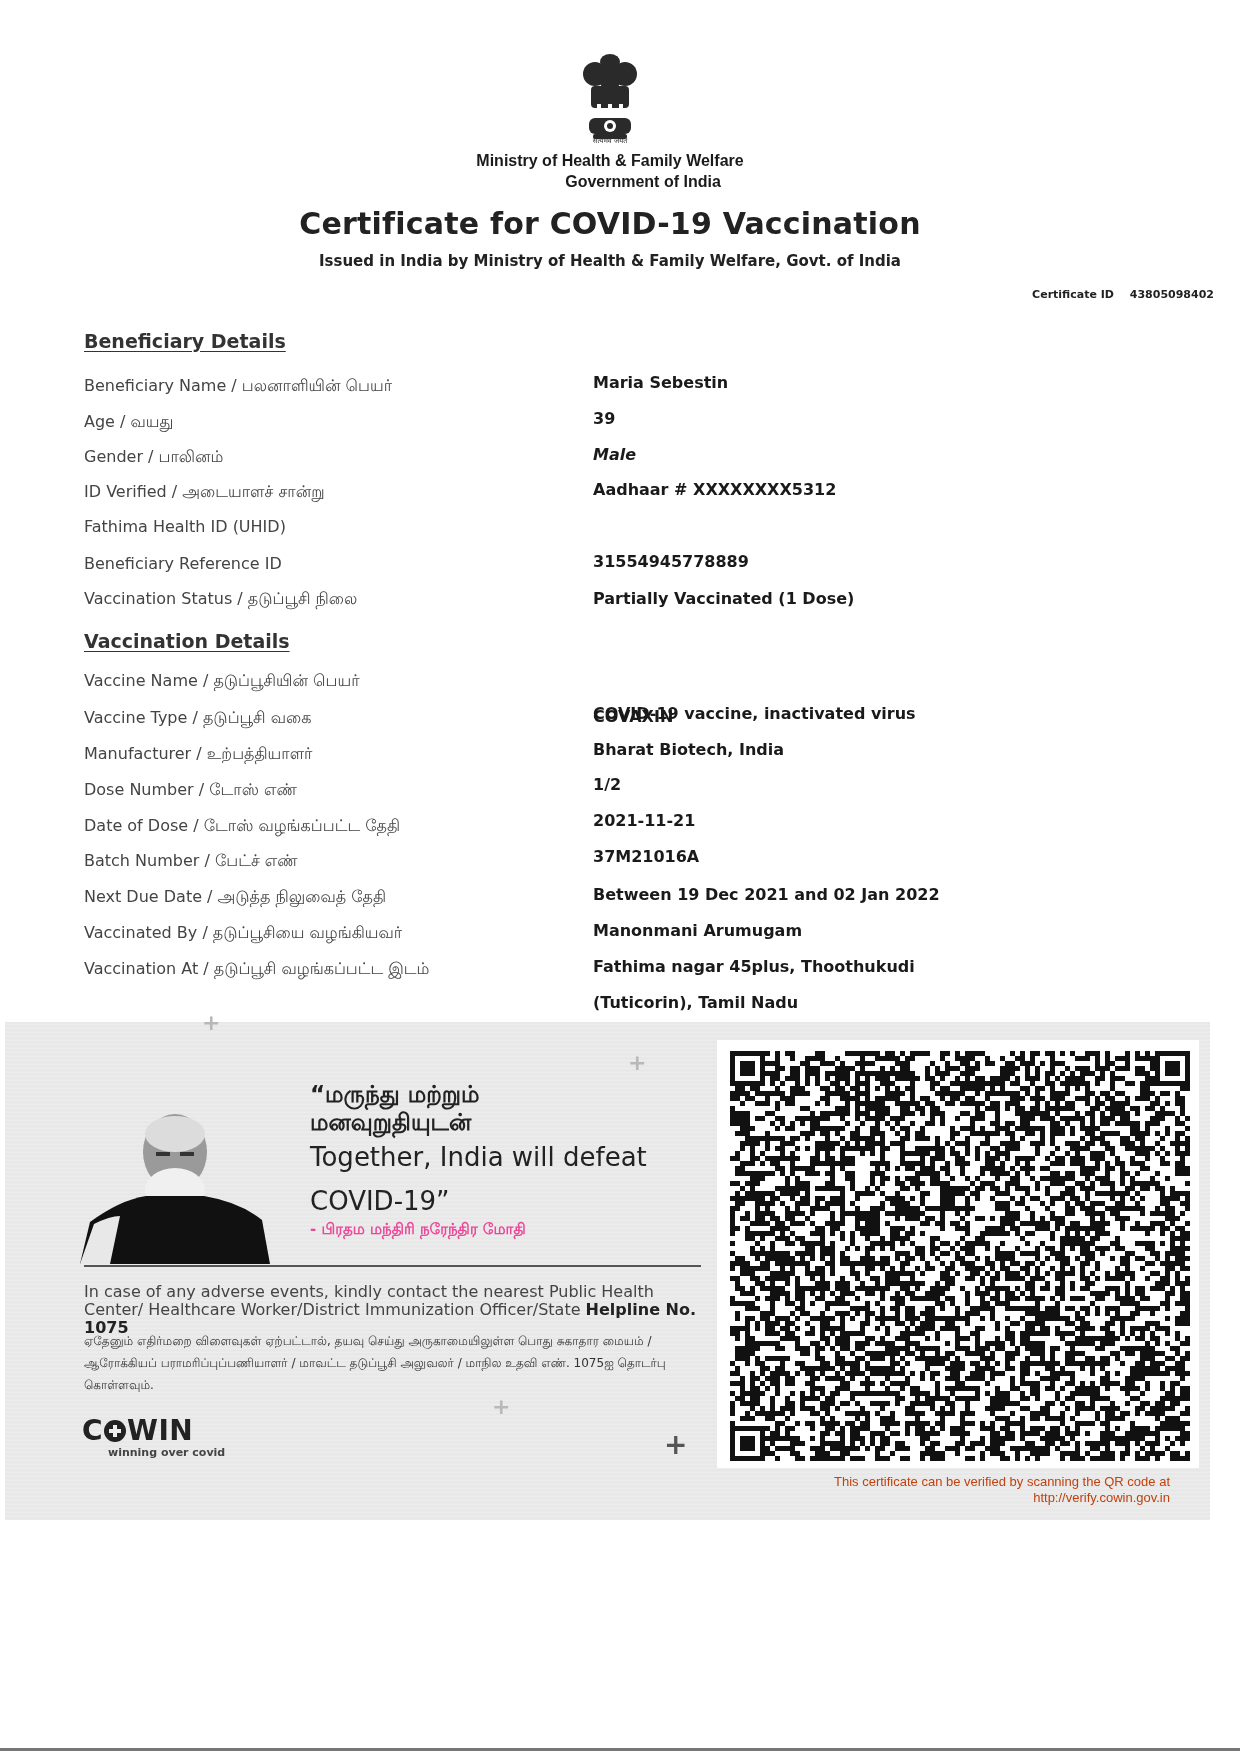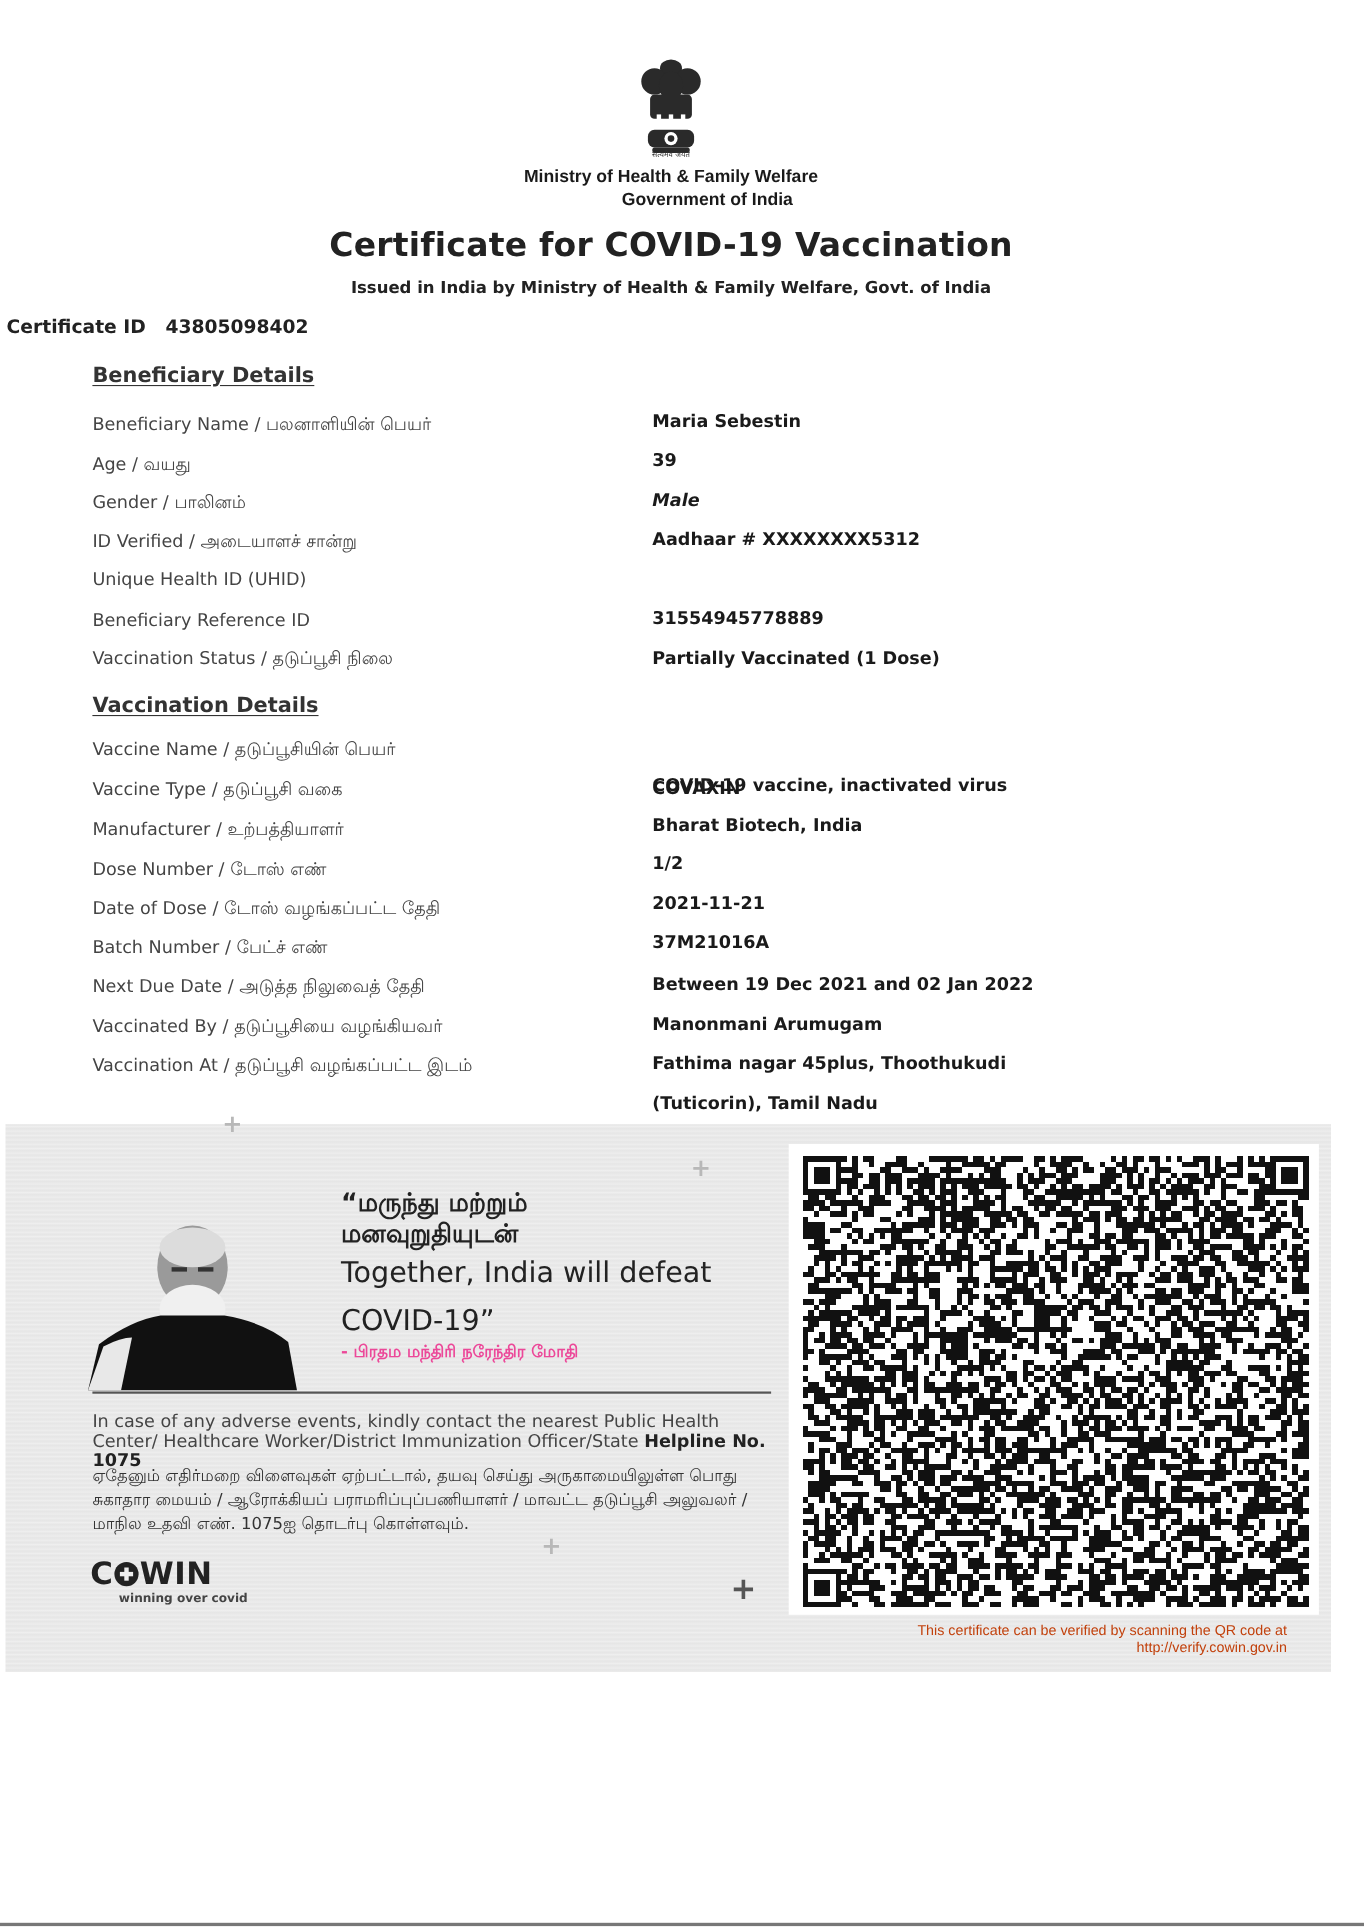--- a/index.html
+++ b/index.html
@@ -8,39 +8,39 @@
     font-family: "DejaVu Sans", sans-serif; color: #1a1a1a;
   }
   .abs { position: absolute; }
   .emblem { left: 577px; top: 48px; width: 66px; height: 98px; }
   .motto { left: 560px; top: 136px; width: 100px; text-align: center; font-size: 7px; color:#333; font-family: "DejaVu Serif", serif; }
   .ministry { left: 0; width: 1220px; text-align: center; font-family: "Liberation Sans", sans-serif; font-weight: bold; font-size: 16px; color: #1a1a1a; }
   .ministry.l1 { top: 152px; }
   .ministry.l2 { top: 173px; padding-left: 33px; }
   .title { left: 0; width: 1220px; top: 206px; text-align: center; font-size: 30px; font-weight: bold; color: #222; letter-spacing: 0.2px; }
   .issued { left: 0; width: 1220px; top: 252px; text-align: center; font-size: 15px; font-weight: bold; color: #222; }
-  .certid { left: 0; width: 1220px; top: 288px; text-align: left; font-size: 17px; font-weight: bold; color: #222; }
+  .certid { left: 0; width: 1220px; top: 288px; text-align: right; font-size: 11px; font-weight: bold; color: #222; }
   .certid span { margin: 0 6px; }
   .section-h { left: 84px; font-size: 19px; font-weight: bold; color: #333; text-decoration: underline; text-underline-offset: 3px; }
   .row-label { left: 84px; font-size: 16px; color: #444; font-weight: normal; white-space: nowrap; }
   .row-value { left: 593px; font-size: 16px; font-weight: bold; color: #1a1a1a; white-space: nowrap; }
 
   .band {
     left: 5px; top: 1022px; width: 1205px; height: 498px;
     background: repeating-linear-gradient(0deg, #ebebeb 0px, #e6e6e6 2px, #efefef 4px);
   }
   .plus { font-size: 22px; color: #b8b8b8; font-weight: bold; }
   .photo { left: 80px; top: 1112px; width: 190px; height: 152px; }
   .quote-ta { left: 310px; top: 1080px; font-size: 23px; font-weight: bold; line-height: 28px; color: #222; font-family: "DejaVu Sans", sans-serif; }
   .quote-en { left: 310px; top: 1135px; font-size: 26px; line-height: 44px; color: #222; width: 360px; }
   .quote-author { left: 310px; top: 1220px; font-size: 15px; font-weight: bold; color: #ec4899; }
   .divider { left: 84px; top: 1265px; width: 617px; height: 2px; background: #555; }
   .helpline { left: 84px; top: 1283px; width: 620px; font-size: 16px; line-height: 18px; color: #444; }
   .helpline b { color: #222; }
-  .tamil-note { left: 84px; top: 1330px; width: 620px; font-size: 15px; line-height: 22px; color: #333; }
+  .tamil-note { left: 84px; top: 1330px; width: 620px; font-size: 12px; line-height: 22px; color: #333; }
   .cowin { left: 82px; top: 1414px; font-size: 28px; font-weight: bold; color: #222; letter-spacing: 0.5px; }
   .cowin .o { display: inline-block; width: 22px; height: 22px; border-radius: 50%; background: #222; position: relative; vertical-align: -2px; margin: 0 1px; }
   .cowin .o::before { content: ""; position: absolute; left: 9px; top: 5px; width: 4px; height: 12px; background: #eee; }
   .cowin .o::after { content: ""; position: absolute; left: 5px; top: 9px; width: 12px; height: 4px; background: #eee; }
   .cowin-tag { left: 108px; top: 1446px; font-size: 11px; font-weight: bold; color: #444; }
   .qr-wrap { left: 717px; top: 1040px; width: 482px; height: 428px; background: #fff; }
   .qr { left: 730px; top: 1050px; width: 460px; height: 412px; }
   .verify { left: 720px; top: 1474px; width: 450px; text-align: right; font-size: 13px; line-height: 16px; color: #c2410c; font-family: "Liberation Sans", sans-serif; }
   .bottom-line { left: 0; top: 1748px; width: 1240px; height: 3px; background: #777; }
 </style>
@@ -80,21 +80,21 @@
 
 <div class="abs row-label" style="top:412px;">Age / வயது</div>
 <div class="abs row-value" style="top:409px;">39</div>
 
 <div class="abs row-label" style="top:447px;">Gender / பாலினம்</div>
 <div class="abs row-value" style="top:445px;font-style:italic;">Male</div>
 
 <div class="abs row-label" style="top:482px;">ID Verified / அடையாளச் சான்று</div>
 <div class="abs row-value" style="top:480px;">Aadhaar # XXXXXXXX5312</div>
 
-<div class="abs row-label" style="top:517px;">Unique Health ID (UHID)</div>
+<div class="abs row-label" style="top:517px;">Fathima Health ID (UHID)</div>
 <div class="abs row-value" style="top:515px;"></div>
 
 <div class="abs row-label" style="top:554px;">Beneficiary Reference ID</div>
 <div class="abs row-value" style="top:552px;">31554945778889</div>
 
 <div class="abs row-label" style="top:589px;">Vaccination Status / தடுப்பூசி நிலை</div>
 <div class="abs row-value" style="top:589px;">Partially Vaccinated (1 Dose)</div>
 
 <div class="abs section-h" style="top:630px;">Vaccination Details</div>
 

